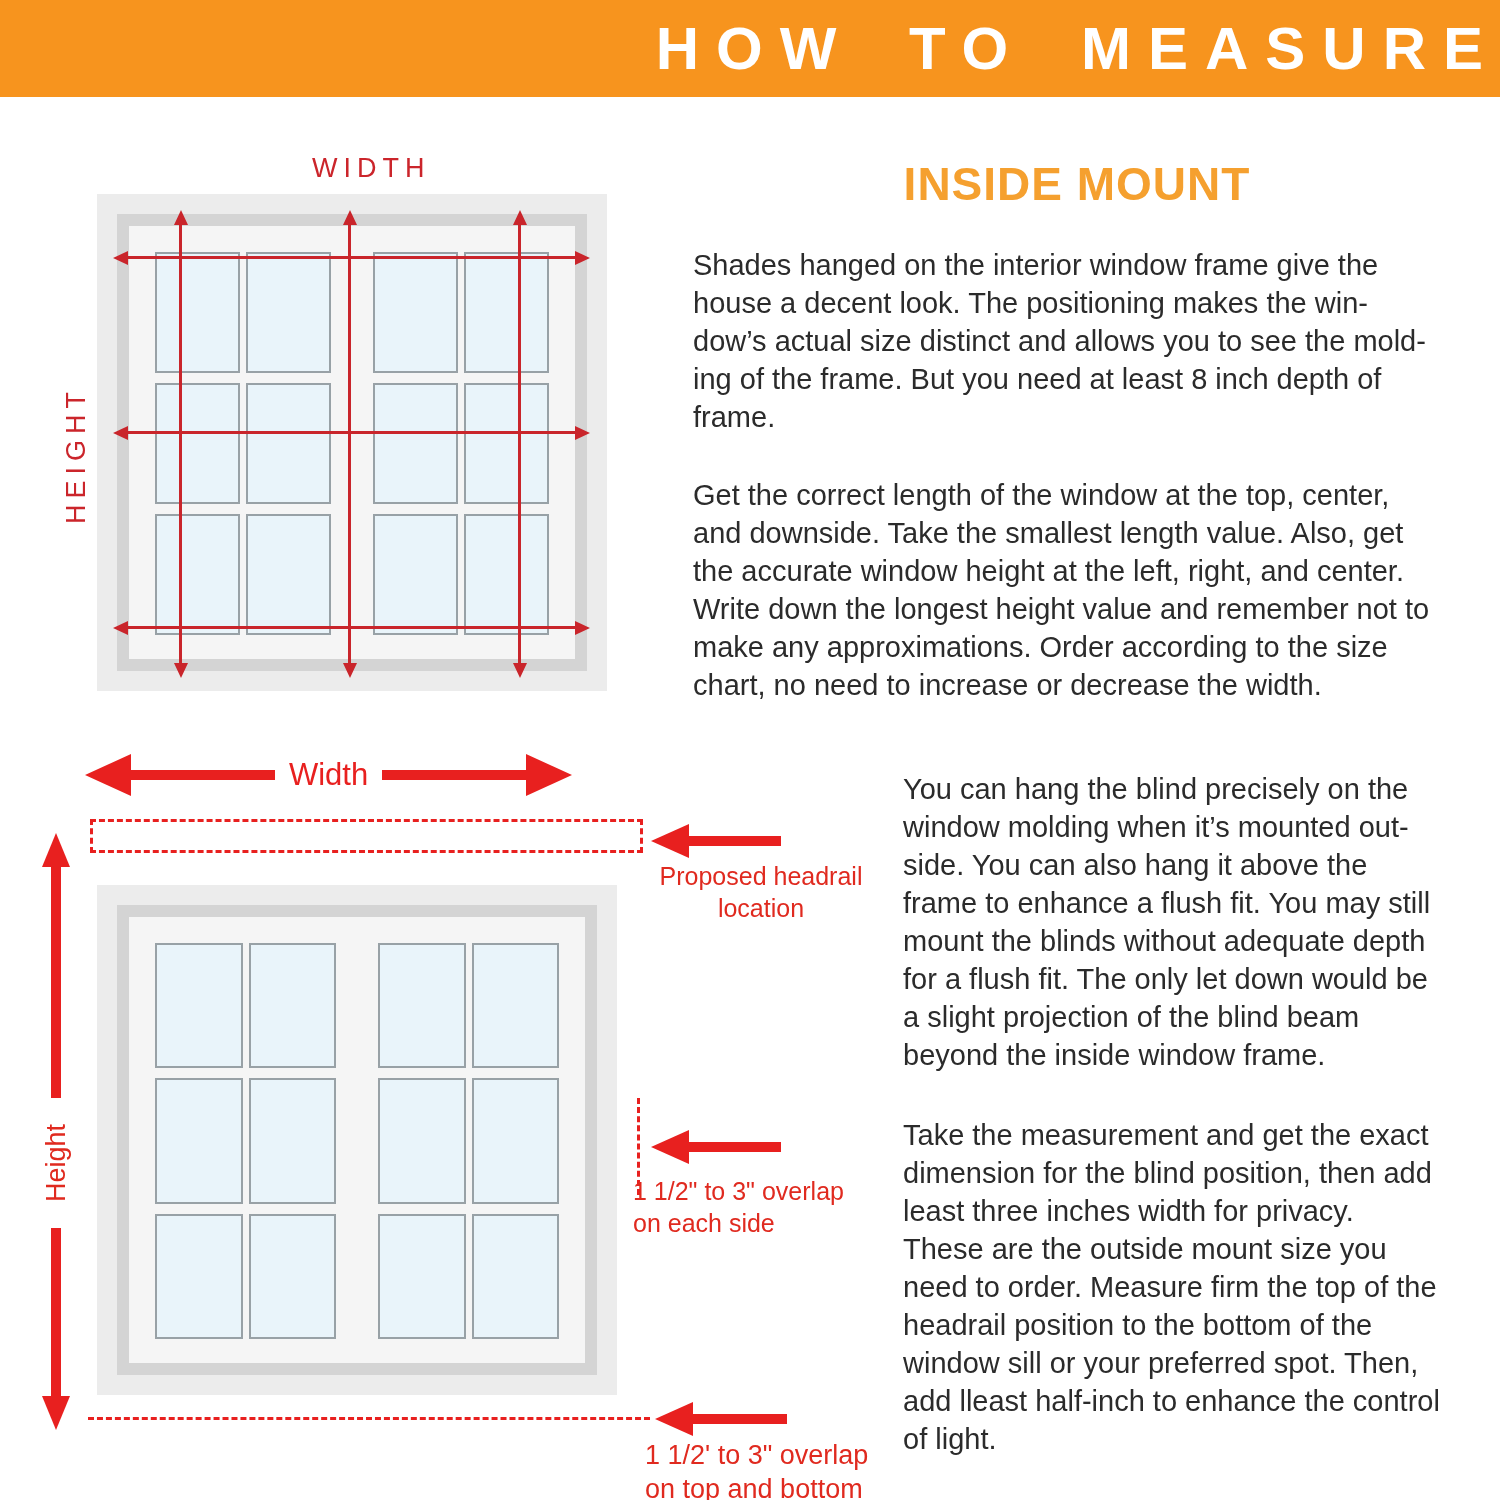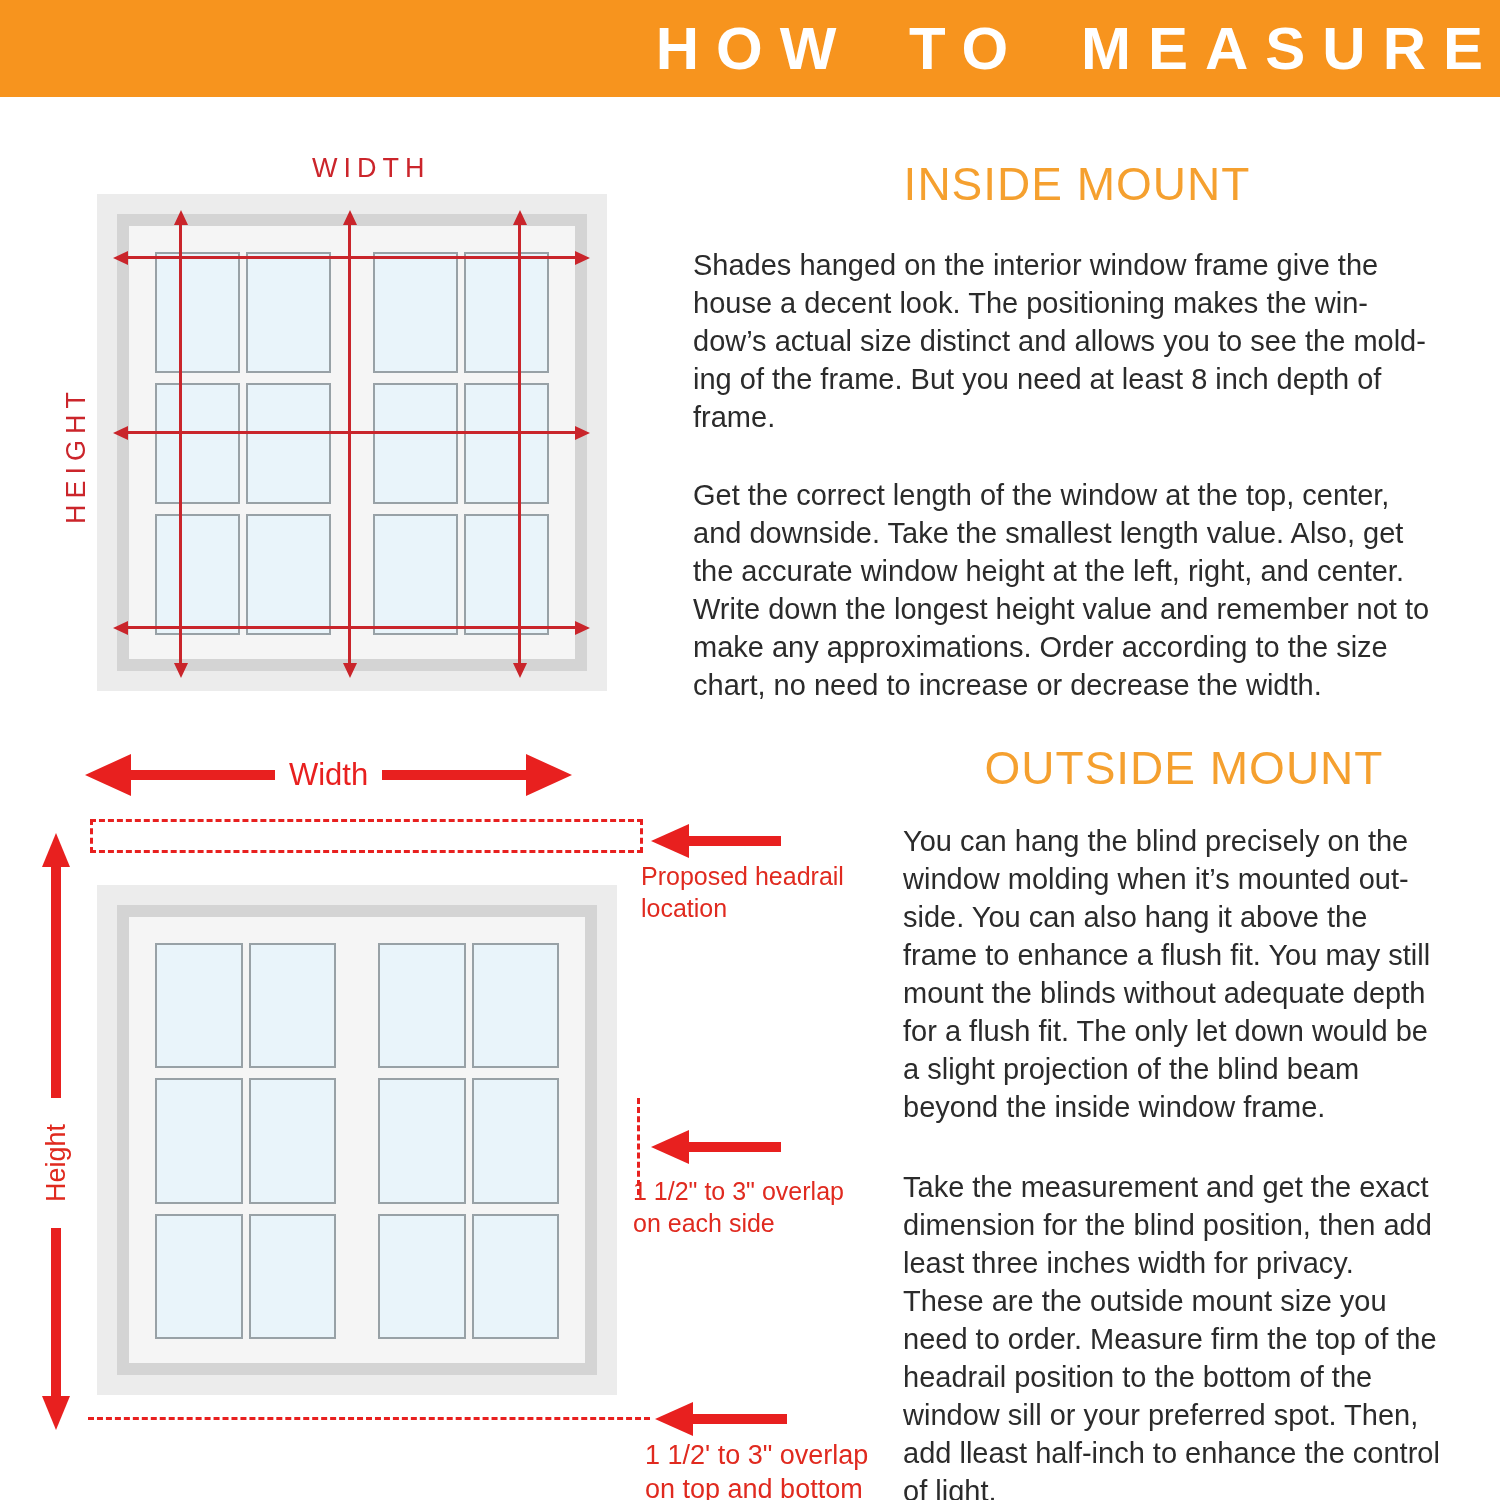--- a/index.html
+++ b/index.html
@@ -7,21 +7,21 @@
        font-family:"Liberation Sans", sans-serif;}
   .abs{position:absolute;box-sizing:border-box;}
 
   
   .banner{left:0;top:0;width:1500px;height:97px;background:#f7941e;}
   .banner h1{margin:0;line-height:97px;text-align:right;color:#ffffff;
     font-size:60px;font-weight:bold;letter-spacing:17px;word-spacing:22px;}
 
   
   .col{line-height:38px;}
-  .mount-heading{font-size:46px;font-weight:normal;color:#f5a02f;text-align:center;
+  .mount-heading{font-size:46px;font-weight:bold;color:#f5a02f;text-align:center;
     line-height:52px;letter-spacing:1px;}
   .body-par{font-size:29px;color:#2b2b2b;line-height:38px;white-space:pre-line;}
   .inside-col{left:693px;top:158px;width:768px;}
   .inside-col .body-par{margin-top:36px;}
   .inside-col .p2{margin-top:40px;}
   .outside-col{left:903px;top:742px;width:562px;}
   .outside-col .body-par{margin-top:28px;}
   .outside-col .p2{margin-top:42px;}
 
   
@@ -137,21 +137,21 @@
   <div class="ta-bar"></div>
   <span class="lbl">Width</span>
   <div class="ta-bar"></div>
   <div class="tri tri-right"></div>
 </div>
 
 <div class="abs dash-rect" style="left:90px;top:819px;width:553px;height:34px;"></div>
 
 <div class="abs thick-left" style="left:651px;top:824px;width:130px;"></div>
 
-<div class="abs red-note" style="left:641px;top:860px;width:240px;">Proposed headrail
+<div class="abs red-note" style="left:641px;top:860px;width:240px;text-align:center;">Proposed headrail
 location</div>
 
 <div class="abs height-assembly" style="left:42px;top:833px;height:597px;">
   <div class="shaft"></div>
 </div>
 <div class="abs red-note rot white-bg" style="left:-9px;top:1145px;width:130px;font-size:27px;">Height</div>
 
 <div class="abs" style="left:97px;top:885px;width:520px;height:510px;">
   <div class="window">
     <div class="win-mid">
@@ -182,21 +182,20 @@
 <div class="abs thick-left" style="left:651px;top:1130px;width:130px;"></div>
 <div class="abs red-note" style="left:633px;top:1175px;width:250px;">1 1/2" to 3" overlap
 on each side</div>
 
 <div class="abs dash-hline" style="left:88px;top:1417px;width:562px;"></div>
 <div class="abs thick-left" style="left:655px;top:1402px;width:132px;"></div>
 <div class="abs red-note" style="left:645px;top:1438px;width:260px;font-size:27px;line-height:34px;">1 1/2' to 3" overlap
 on top and bottom</div>
 
 <section class="abs col outside-col">
-  <div class="mount-heading">OUTSIDE MOUNT</div>
   <p class="body-par p1" style="margin:28px 0 0 0;">You can hang the blind precisely on the
 window molding when it’s mounted out-
 side. You can also hang it above the
 frame to enhance a flush fit. You may still
 mount the blinds without adequate depth
 for a flush fit. The only let down would be
 a slight projection of the blind beam
 beyond the inside window frame.</p>
   <p class="body-par p2" style="margin:42px 0 0 0;">Take the measurement and get the exact
 dimension for the blind position, then add

